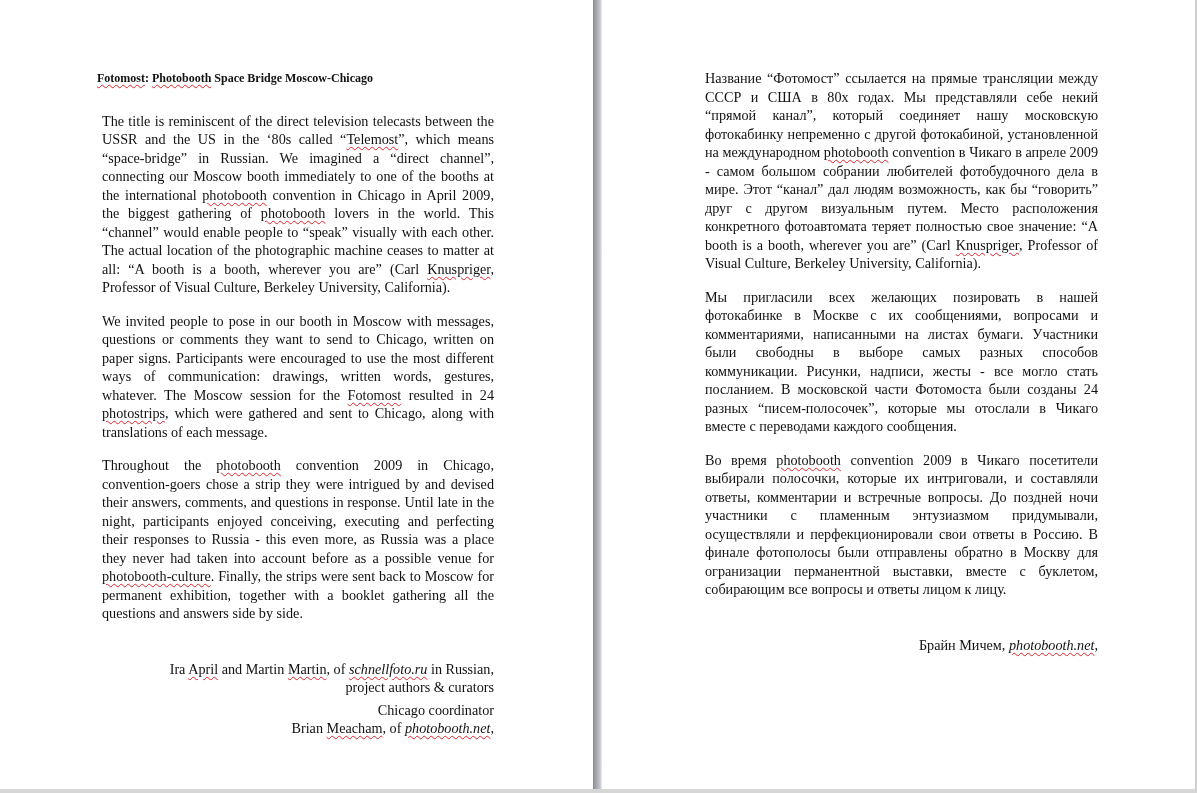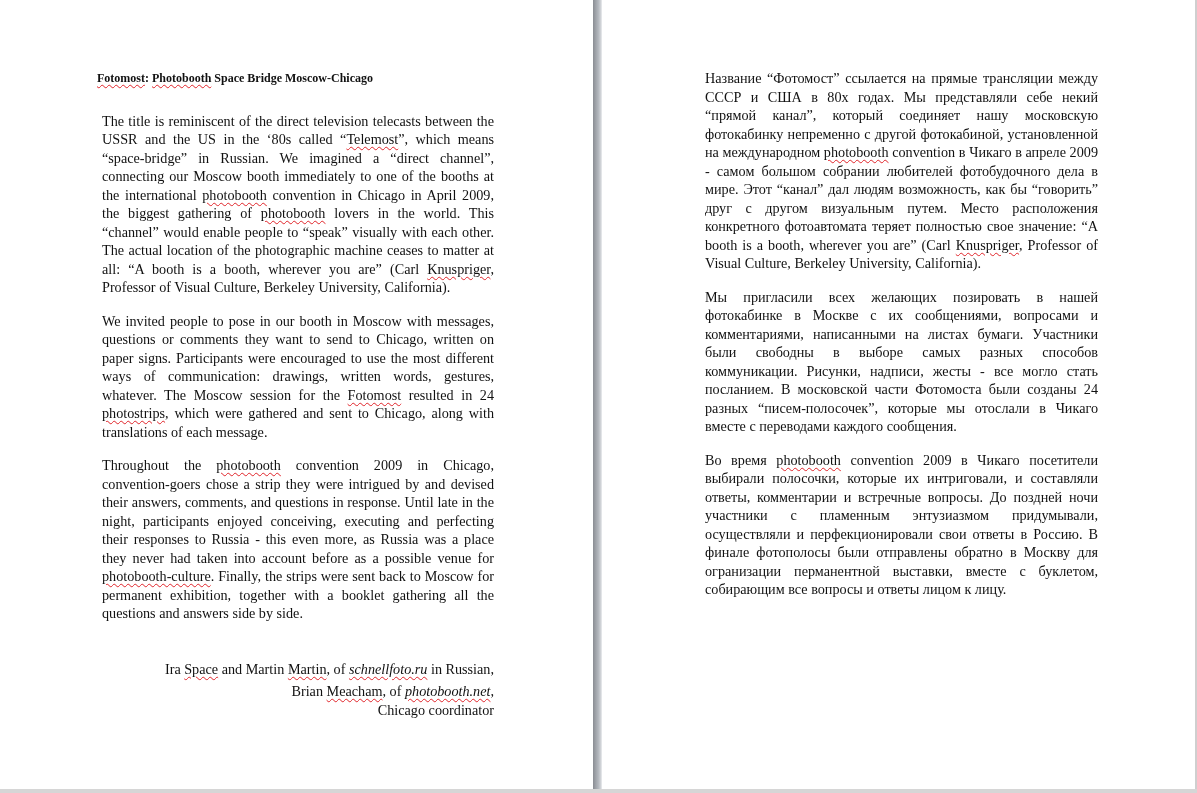--- a/index.html
+++ b/index.html
@@ -56,42 +56,44 @@
     <div class="title"><span class="spell">Fotomost</span><span>: </span><span class="spell">Photobooth</span><span> Space Bridge Moscow-Chicago</span></div>
 
     <p class="para"><span>The title is reminiscent of the direct television telecasts between the USSR and the US in the ‘80s called “</span><span class="spell">Telemost</span><span>”, which means “space-bridge” in Russian. We imagined a “direct channel”, connecting our Moscow booth immediately to one of the booths at the international </span><span class="spell">photobooth</span><span> convention in Chicago in April 2009, the biggest gathering of </span><span class="spell">photobooth</span><span> lovers in the world. This “channel” would enable people to “speak” visually with each other. The actual location of the photographic machine ceases to matter at all:  “A booth is a booth, wherever you are” (Carl </span><span class="spell">Knuspriger</span><span>, Professor of Visual Culture, Berkeley University, California).</span></p>
 
     <p class="para"><span>We invited people to pose in our booth in Moscow with messages, questions or comments they want to send to Chicago, written on paper signs. Participants were encouraged to use the most different ways of communication: drawings, written words, gestures, whatever. The Moscow session for the </span><span class="spell">Fotomost</span><span> resulted in 24 </span><span class="spell">photostrips</span><span>, which were gathered and sent to Chicago, along with translations of each message.</span></p>
 
     <p class="para"><span>Throughout the </span><span class="spell">photobooth</span><span> convention 2009 in Chicago, convention-goers chose a strip they were intrigued by and devised their answers, comments, and questions in response. Until late in the night, participants enjoyed conceiving, executing and perfecting their responses to Russia - this even more, as Russia was a place they never had taken into account before as a possible venue for </span><span class="spell">photobooth-culture</span><span>. Finally, the strips were sent back to Moscow for permanent exhibition, together with a booklet gathering all the questions and answers side by side.</span></p>
 
     <div class="credits">
       <div class="credit-block">
-        <span class="credit-line"><span>Ira </span><span class="spell">Space</span><span> and Martin </span><span class="spell">Martin</span><span>, of </span><i class="spell">schnellfoto.ru</i><span> in Russian,</span></span>
+        <span class="credit-line"><span>Ira </span><span class="spell">April</span><span> and Martin </span><span class="spell">Martin</span><span>, of </span><i class="spell">schnellfoto.ru</i><span> in Russian,</span></span>
+        <span class="credit-line">project authors &amp; curators</span>
       </div>
       <div class="credit-block">
+        <span class="credit-line">Chicago coordinator</span>
         <span class="credit-line"><span>Brian </span><span class="spell">Meacham</span><span>, of </span><i class="spell">photobooth.net</i><span>,</span></span>
-        <span class="credit-line">Chicago coordinator</span>
       </div>
     </div>
   </div>
 </div>
 
 <div class="divider"></div>
 
 <div class="page right">
   <div class="content">
 
     <p class="para"><span>Название “Фотомост” ссылается на прямые трансляции между СССР и США в 80х годах. Мы представляли себе некий “прямой канал”, который соединяет нашу московскую фотокабинку непременно с другой фотокабиной, установленной на международном </span><span class="spell">photobooth</span><span> convention в Чикаго в апреле 2009 - самом большом собрании любителей фотобудочного дела в мире. Этот “канал” дал людям возможность, как бы “говорить” друг с другом визуальным путем. Место расположения конкретного фотоавтомата теряет полностью свое значение: “A booth is a booth, wherever you are” (Carl </span><span class="spell">Knuspriger</span><span>, Professor of Visual Culture, Berkeley University, California).</span></p>
 
     <p class="para"><span>Мы пригласили всех желающих позировать в нашей фотокабинке в Москве с их сообщениями, вопросами и комментариями, написанными на листах бумаги. Участники были свободны в выборе самых разных способов коммуникации. Рисунки, надписи, жесты - все могло стать посланием. В московской части Фотомоста были созданы 24 разных “писем-полосочек”, которые мы отослали в Чикаго вместе с переводами каждого сообщения.</span></p>
 
     <p class="para"><span>Во время </span><span class="spell">photobooth</span><span> convention 2009 в Чикаго посетители выбирали полосочки, которые их интриговали, и составляли ответы, комментарии и встречные вопросы. До поздней ночи участники с пламенным энтузиазмом придумывали, осуществляли и перфекционировали свои ответы в Россию. В финале фотополосы были отправлены обратно в Москву для огранизации перманентной выставки, вместе с буклетом, собирающим все вопросы и ответы лицом к лицу.</span></p>
 
     <div class="credits">
       <div class="credit-block">
+        <span class="credit-line"><span>Брайн Мичем, </span><i class="spell">photobooth.net</i><span>,</span></span>
       </div>
     </div>
   </div>
 </div>
 
 <div class="right-border"></div>
 <div class="bottom-border"></div>
 
 </body></html>

